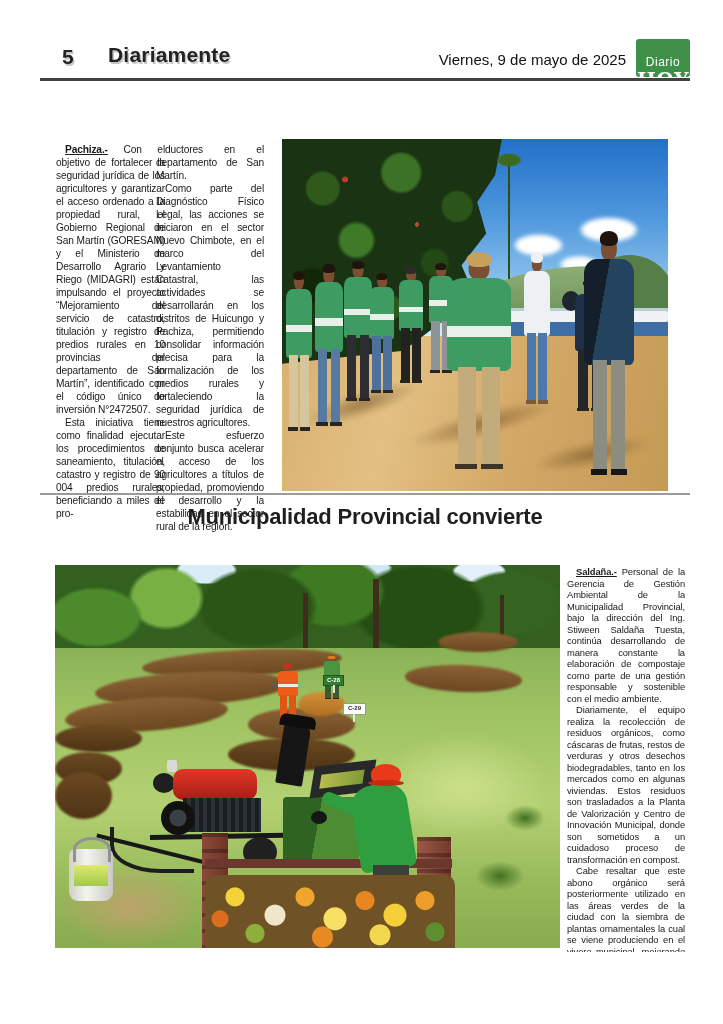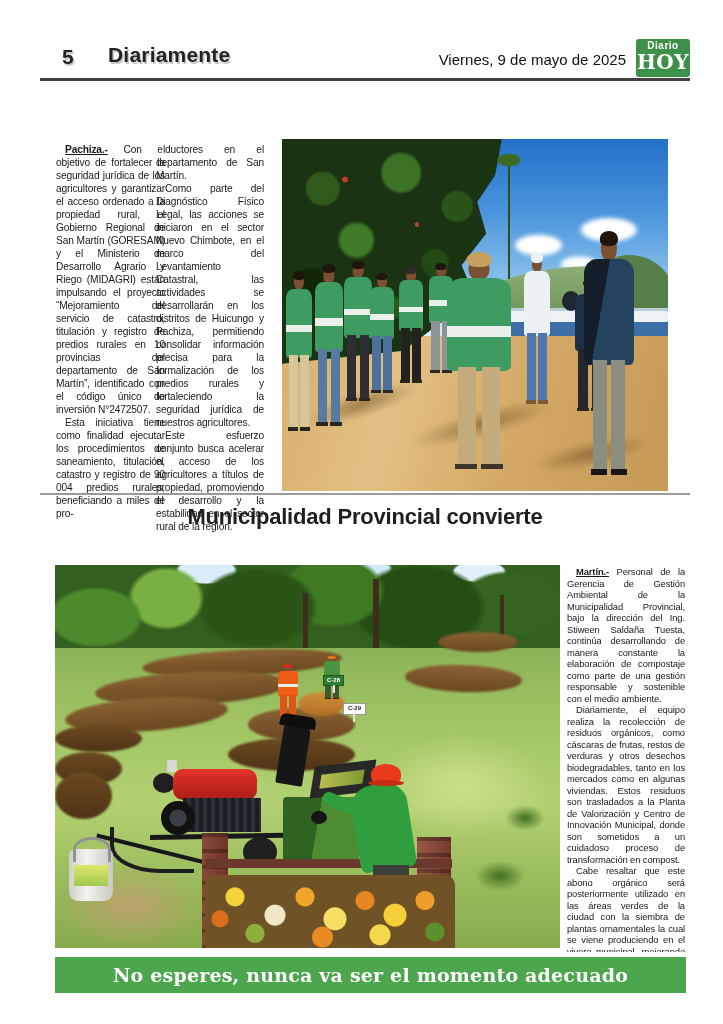--- a/index.html
+++ b/index.html
@@ -7,21 +7,21 @@
         font-family:"Liberation Sans",sans-serif;color:#1c1c1c;}
 
   
   .pagenum{position:absolute;left:62px;top:45px;font-size:21px;font-weight:bold;color:#222;
            text-shadow:1.5px 1.5px 0 #c7c7c7;}
   .section{position:absolute;left:108px;top:43px;font-size:21px;font-weight:bold;color:#222;
            text-shadow:1.5px 1.5px 0 #c7c7c7;letter-spacing:.2px;}
   .date{position:absolute;right:97px;top:51px;font-size:15px;color:#111;}
   .logo{position:absolute;left:636px;top:39px;width:54px;height:38px;background:#3E8F47;
         border-radius:3px;text-align:center;color:#fff;}
-  .logo .l1{display:block;font-size:10px;font-weight:bold;letter-spacing:.5px;margin-top:1px;}
+  .logo .l1{display:block;font-size:12px;font-weight:normal;letter-spacing:.5px;margin-top:16px;}
   .logo .l2{display:block;font-family:"DejaVu Serif",serif;font-size:20px;font-weight:800;
             line-height:22px;letter-spacing:.5px;}
   .hrule{position:absolute;left:40px;top:78px;width:650px;height:3px;background:#414141;}
 
   
   .title{position:absolute;left:40px;width:650px;text-align:center;font-weight:bold;color:#1f1f1f;
          font-size:22px;line-height:25px;letter-spacing:-.2px;}
   .title1{top:86px;}
   .title2{top:504px;}
 
@@ -352,20 +352,19 @@
       </div>
     <div class="t-railr">
         <div class="t-rails-slats"></div>
       </div>
     <div class="t-board"></div>
     <div class="t-fruit"></div>
     <div class="t-bucket"></div>
   </div>
 
   <div class="bodytext a2col">
-    <p><span class="lead">Martín.-</span><span> Personal de la Gerencia de Gestión Ambiental de la Municipalidad Provincial, bajo la dirección del Ing. Stiween Saldaña Tuesta, continúa desarrollando de manera constante la elaboración de compostaje como parte de una gestión responsable y sostenible con el medio ambiente.</span></p>
+    <p><span class="lead">Saldaña.-</span><span> Personal de la Gerencia de Gestión Ambiental de la Municipalidad Provincial, bajo la dirección del Ing. Stiween Saldaña Tuesta, continúa desarrollando de manera constante la elaboración de compostaje como parte de una gestión responsable y sostenible con el medio ambiente.</span></p>
     <p>Diariamente, el equipo realiza la recolección de residuos orgánicos, como cáscaras de frutas, restos de verduras y otros desechos biodegradables, tanto en los mercados como en algunas viviendas. Estos residuos son trasladados a la Planta de Valorización y Centro de Innovación Municipal, donde son sometidos a un cuidadoso proceso de transformación en compost.</p>
     <p class="gap">Cabe resaltar que este abono orgánico será posteriormente utilizado en las áreas verdes de la ciudad con la siembra de plantas ornamentales la cual se viene produciendo en el vivero municipal, mejorando la calidad del suelo y promoviendo un entorno más limpio, saludable y armonioso para todos. La iniciativa refleja el compromiso de la comuna provincial con el cuidado del ambiente y el fortalecimiento de una ciudad más ecológica.</p>
   </div>
 
-  <div class="banner">No esperes, nunca va ser el momento adecuado</div>
 
 </div>
 
 </body></html>

